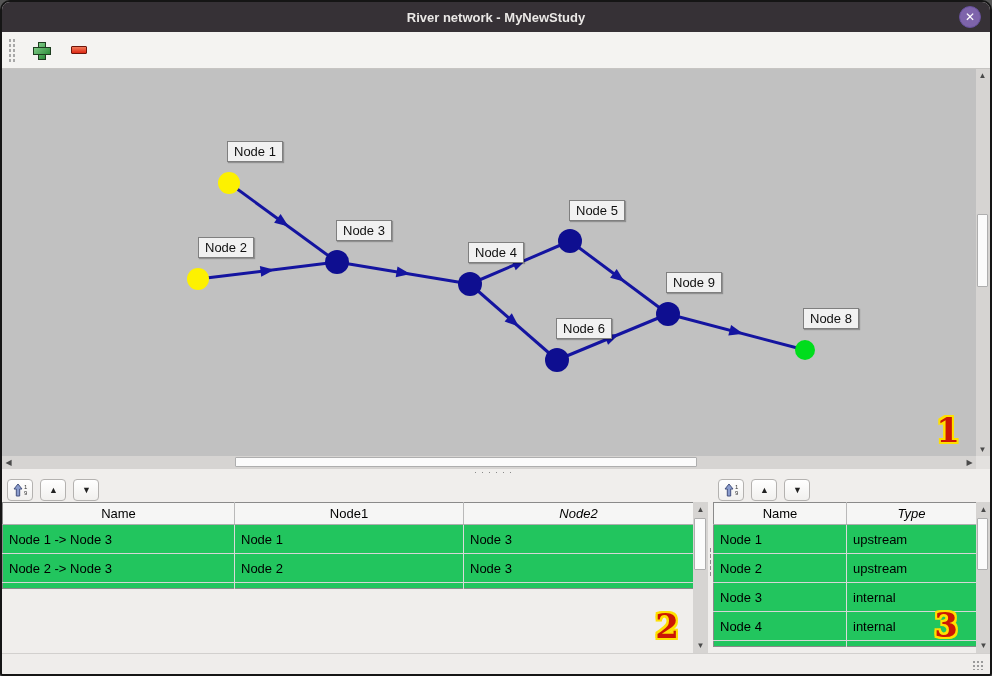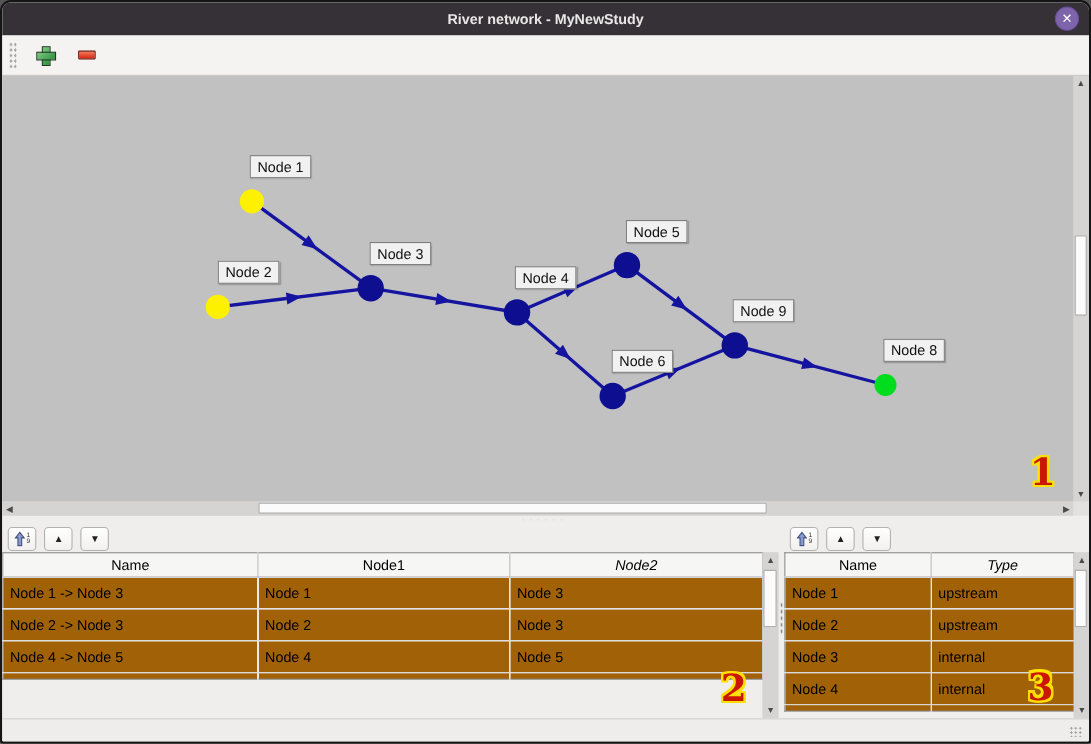--- a/index.html
+++ b/index.html
@@ -102,21 +102,21 @@
     border-collapse:collapse; table-layout:fixed; background:#ffffff;
     border:1px solid #8a8a8a; font-size:13px; color:#000;padding-left:36px;
   }
   table.grid th {
     height:22px; font-weight:normal; background:#f6f6f5; text-align:center;
     border-right:1px solid #b9b9b9; border-bottom:1px solid #aeaeae; overflow:hidden;
   }
   table.grid th:last-child { border-right:none;font-style:italic; }
   table.grid td {
     height:29px; padding-left:6px; border-right:1px solid #dadada; border-bottom:1px solid #d6d6d6;
-    overflow:hidden; white-space:nowrap; background:#a16207;
+    overflow:hidden; white-space:nowrap; background:#22c55e;
   }
   table.grid td:last-child { border-right:none; }
   table.grid tfoot td { height:6px; border-bottom:none; }
   .tscroll { top:0; right:0; bottom:0; width:15px; }
   .tscroll .up { top:1px; left:1px; }
   .tscroll .down { bottom:1px; left:1px; }
   .tscroll .thumb { left:1px; width:12px; top:16px; height:52px; }
   .panel.right .tscroll { width:14px; }
   .panel.right .tscroll .thumb { width:11px; }
   
@@ -252,25 +252,20 @@
               <tr>
                 <td>Node 1 -&gt; Node 3</td>
                 <td>Node 1</td>
                 <td>Node 3</td>
               </tr>
               <tr>
                 <td>Node 2 -&gt; Node 3</td>
                 <td>Node 2</td>
                 <td>Node 3</td>
               </tr>
-              <tr>
-                <td>Node 4 -&gt; Node 5</td>
-                <td>Node 4</td>
-                <td>Node 5</td>
-              </tr>
             </tbody>
           <tfoot>
               <tr>
                 <td></td>
                 <td></td>
                 <td></td>
               </tr>
             </tfoot>
         </table>
         <div class="sb tscroll">

